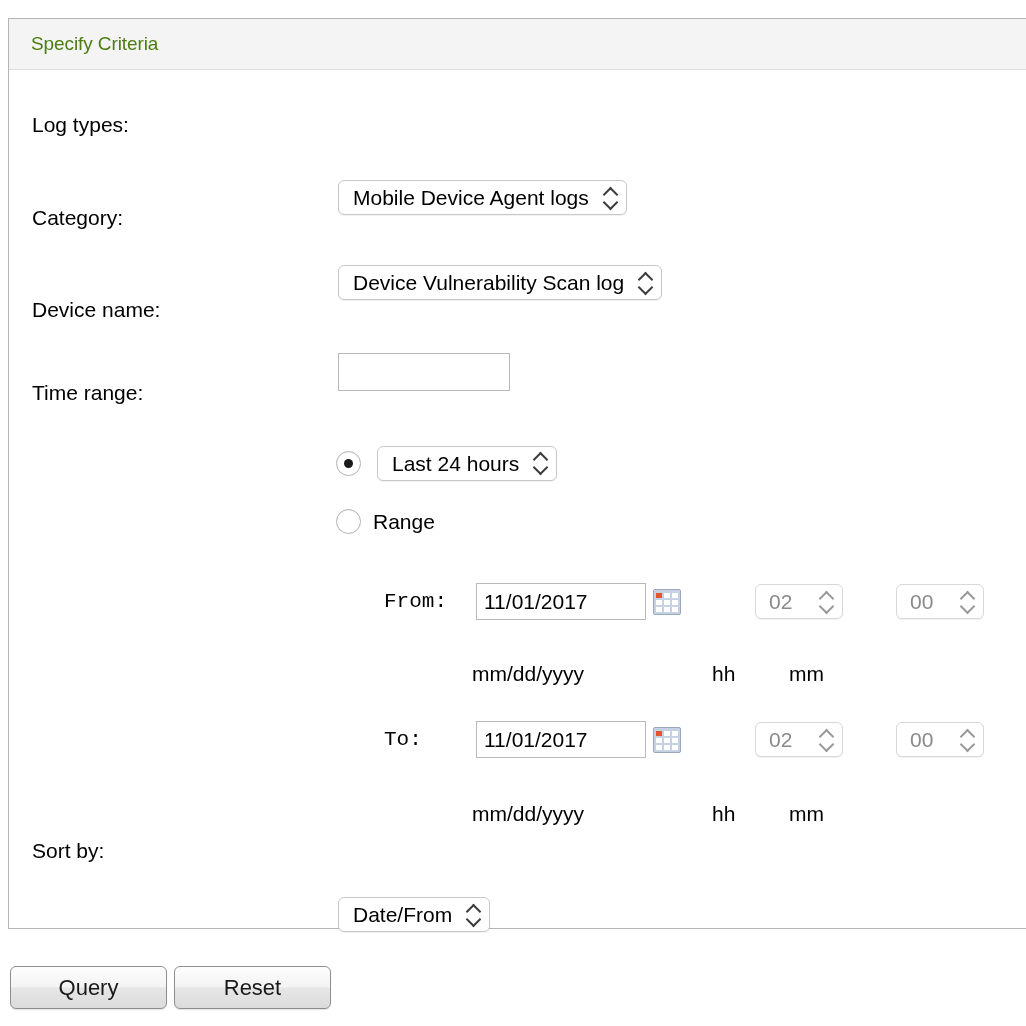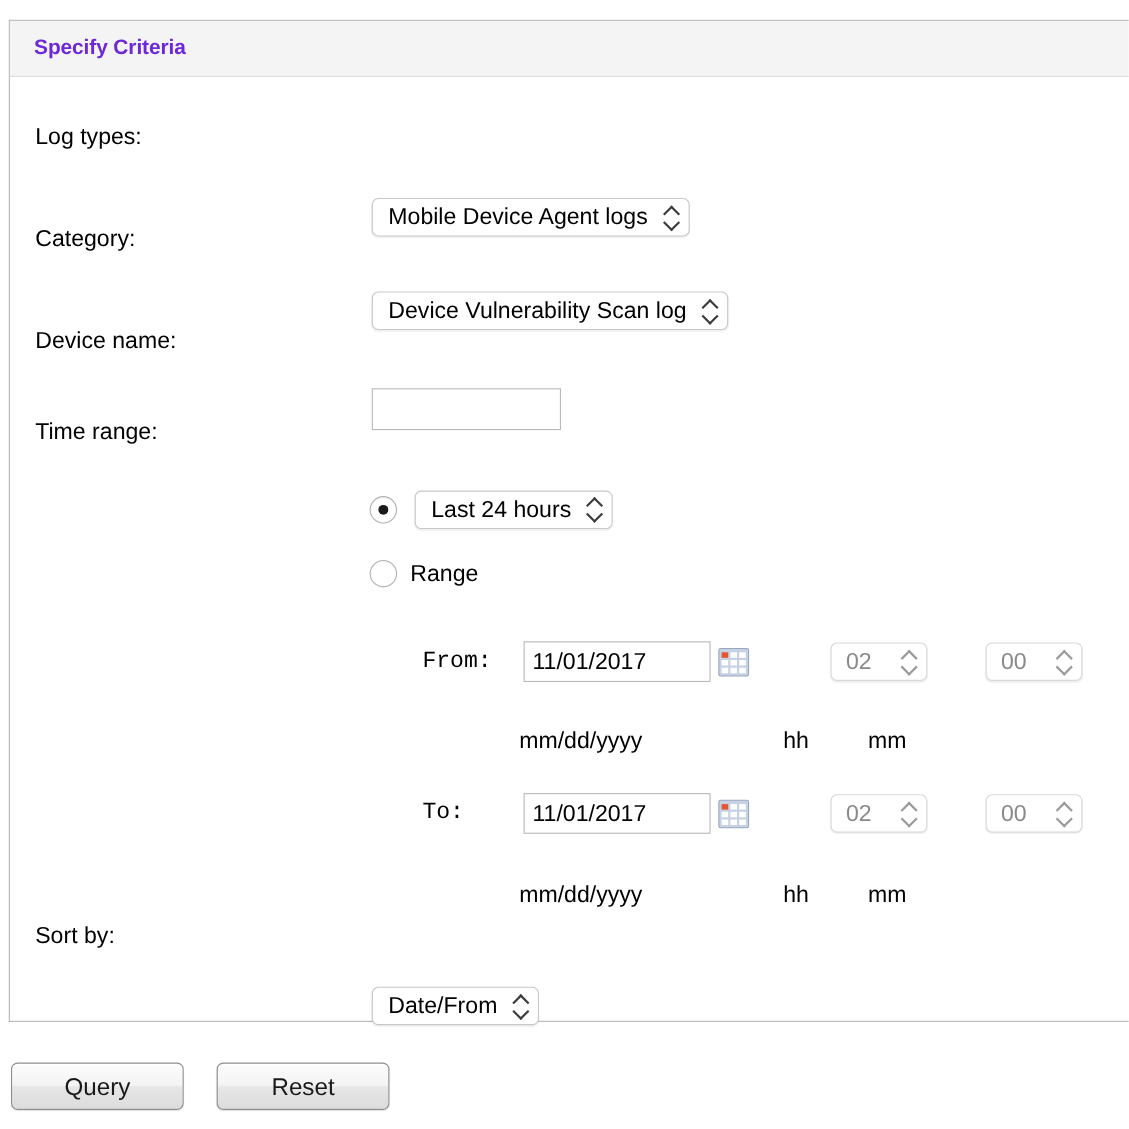--- a/index.html
+++ b/index.html
@@ -31,22 +31,22 @@
   .panel-header {
     height: 51px;
     background: #f4f4f4;
     border-bottom: 1px solid #dedede;
     display: flex;
     align-items: center;
     padding-left: 22px;
   }
   .panel-title {
     font-size: 19px;
-    font-weight: bold;
-    color: #6d28d9;
+    font-weight: normal;
+    color: #4d7c0f;
     letter-spacing: -0.1px;
   }
   .panel-body {
     position: relative;
     height: 858px;
   }
 
   
   .form-row {
     position: absolute;
@@ -225,21 +225,21 @@
   .hint-date { width: 240px; }
   .hint-hh   { width: 77px; }
   .hint-mm   { width: 60px; }
 
   
   .button-bar {
     position: absolute;
     left: 10px;
     top: 966px;
     display: flex;
-    gap: 30px;
+    gap: 7px;
   }
   .btn {
     width: 157px;
     height: 43px;
     border: 1px solid #8e8e8e;
     border-radius: 6px;
     background: linear-gradient(to bottom, #fdfdfd 0%, #f3f3f3 48%, #e6e6e6 52%, #dcdcdc 100%);
     box-shadow: 0 1px 1px rgba(0,0,0,0.12), inset 0 1px 0 #ffffff;
     font-size: 22px;
     font-family: "Liberation Sans", sans-serif;

